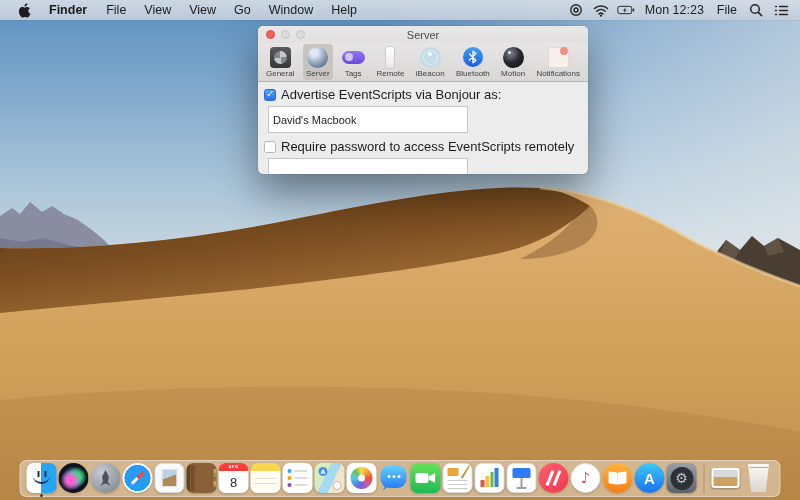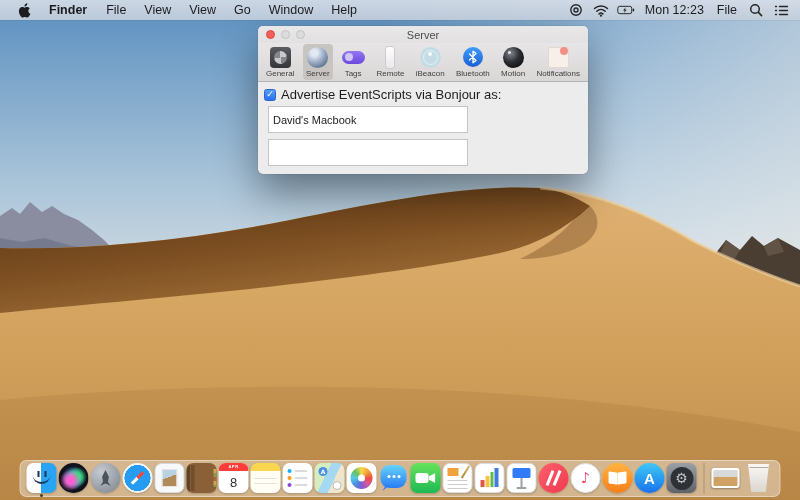--- a/index.html
+++ b/index.html
@@ -351,20 +351,26 @@
     </div>
 
     <div class="content">
       <div class="cbrow">
         <span class="cb on">
             <span>✓</span>
           </span>
         <span class="cblabel">Advertise EventScripts via Bonjour as:</span>
       </div>
       <input class="tf" type="text" value="David's Macbook" style="">
+      <div class="cbrow">
+        <span class="cb off">
+            <span></span>
+          </span>
+        <span class="cblabel">Require password to access EventScripts remotely</span>
+      </div>
       <input class="tf" type="text" value="" style="">
     </div>
   </div>
 
   <div class="dock">
     <div class="dk-wrap" title="Finder">
       <div class="dk ic-finder">
           <span class="eyes"></span>
           <span class="smile"></span>
         </div>

